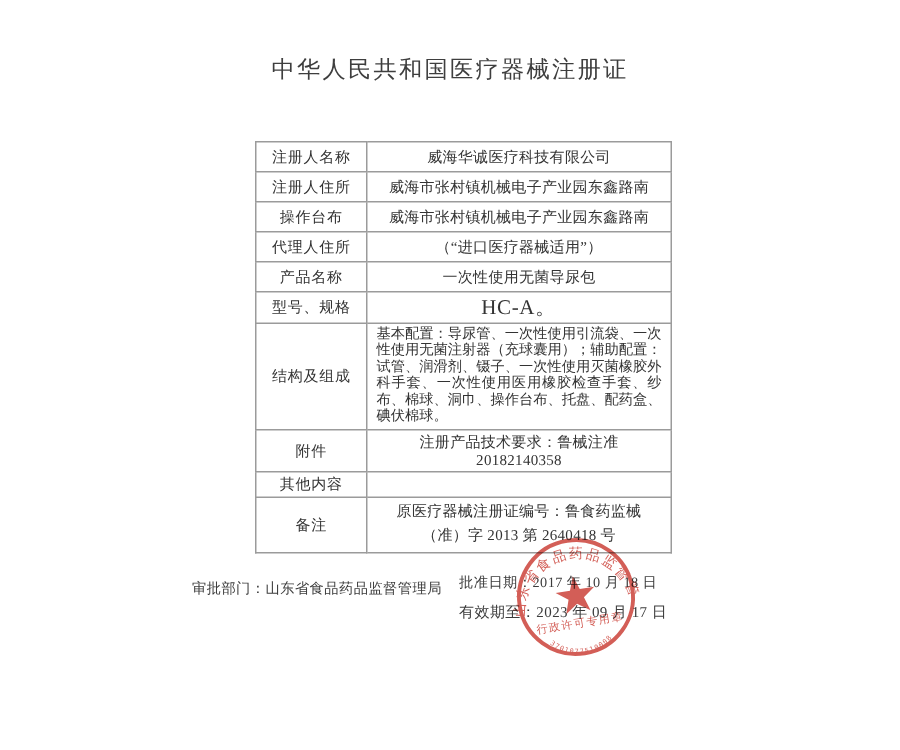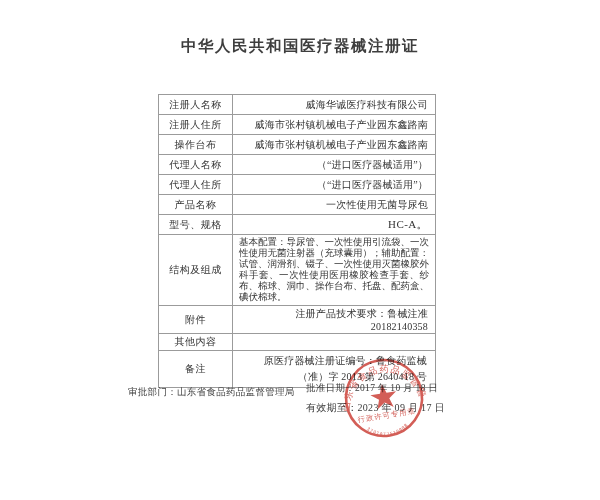--- a/index.html
+++ b/index.html
@@ -6,53 +6,53 @@
   body{
     width:600px;height:500px;background:#ffffff;
     font-family:"Liberation Serif","DejaVu Serif",serif;
     position:relative;overflow:hidden;
     -webkit-font-smoothing:antialiased;
   }
   .page{position:absolute;inset:0;background:#ffffff;}
   .doc-title{
     position:absolute;top:36px;left:0;width:600px;
     text-align:center;font-size:15.5px;letter-spacing:1.5px;
-    color:#3e3e3e;font-weight:700;
+    color:#3e3e3e;font-weight:400;
   }
   .regno-line{
     position:absolute;left:138px;top:69px;
     font-size:10.5px;color:#3a3a3a;letter-spacing:.3px;
   }
   table.cert-table{
-    position:absolute;left:158px;top:94px;width:278px;
+    position:absolute;left:170px;top:94px;width:278px;
     border-collapse:collapse;table-layout:fixed;
     color:#373737;
   }
   table.cert-table td{
     border:1px solid #9b9b9b;
     overflow:hidden;vertical-align:middle;
   }
   td.lbl{
     width:69px;text-align:center;font-size:10px;
     padding:0 2px;color:#333;letter-spacing:.5px;
   }
   td.val{
-    font-size:10px;padding:1px 7px;text-align:right;color:#333;
+    font-size:10px;padding:1px 7px;text-align:center;color:#333;
     letter-spacing:.2px;
   }
   tr.r-std{height:20px;}
   tr.r-short{height:18px;}
   tr.r-other{height:17px;}
   tr.r-struct{height:52px;}
   tr.r-note{height:34px;}
   tr.r-struct td.val{
     font-size:9.5px;line-height:11px;text-align:justify;
     padding:2px 6px;letter-spacing:0;
   }
-  tr.r-model td.val{font-size:11px;letter-spacing:.4px;margin-left:12px;}
+  tr.r-model td.val{font-size:14px;letter-spacing:.4px;margin-left:12px;}
   tr.r-note td.val{line-height:16px;padding:2px 8px;}
   .footer-dept{
     position:absolute;left:128px;top:386px;
     font-size:9.5px;color:#3c3c3c;letter-spacing:.3px;
   }
   .footer-date{
     position:absolute;left:306px;top:382px;
     font-size:9.5px;color:#3c3c3c;letter-spacing:.3px;
   }
   .footer-valid{
@@ -79,24 +79,20 @@
         <td class="lbl">注册人名称</td>
         <td class="val">威海华诚医疗科技有限公司</td>
       </tr>
       <tr class="r-std">
         <td class="lbl">注册人住所</td>
         <td class="val">威海市张村镇机械电子产业园东鑫路南</td>
       </tr>
       <tr class="r-std">
         <td class="lbl">操作台布</td>
         <td class="val">威海市张村镇机械电子产业园东鑫路南</td>
-      </tr>
-      <tr class="r-std">
-        <td class="lbl">代理人名称</td>
-        <td class="val">（“进口医疗器械适用”）</td>
       </tr>
       <tr class="r-std">
         <td class="lbl">代理人住所</td>
         <td class="val">（“进口医疗器械适用”）</td>
       </tr>
       <tr class="r-std">
         <td class="lbl">产品名称</td>
         <td class="val">一次性使用无菌导尿包</td>
       </tr>
       <tr class="r-std r-model">

